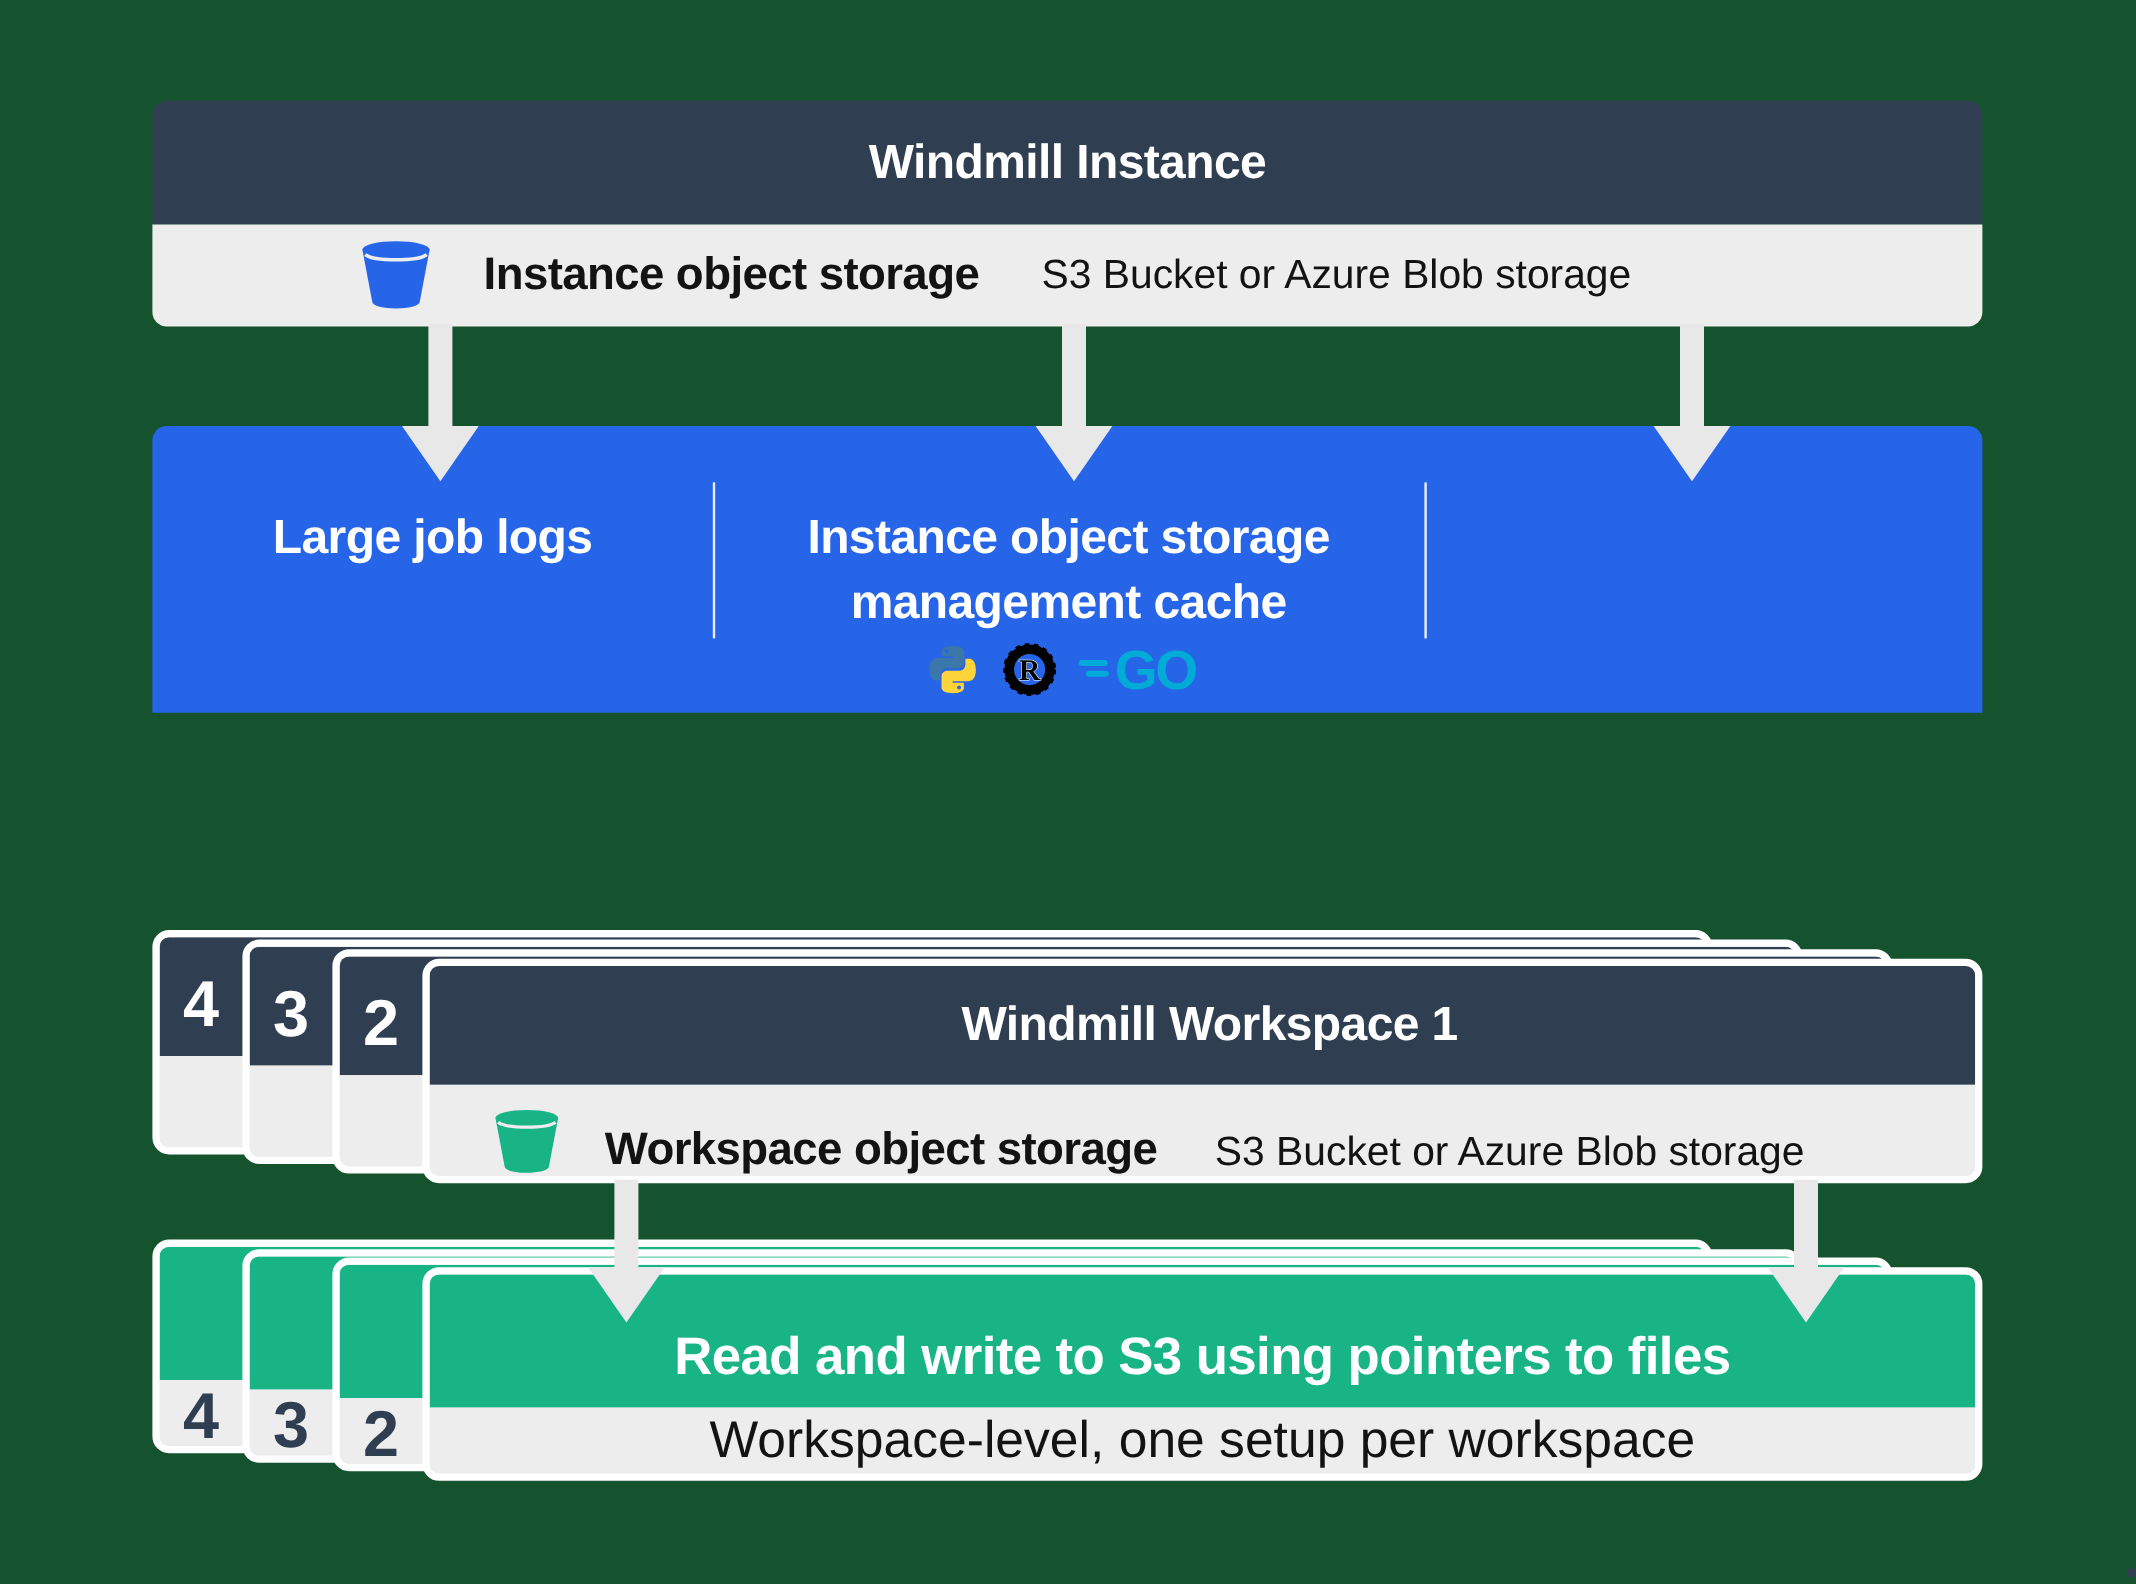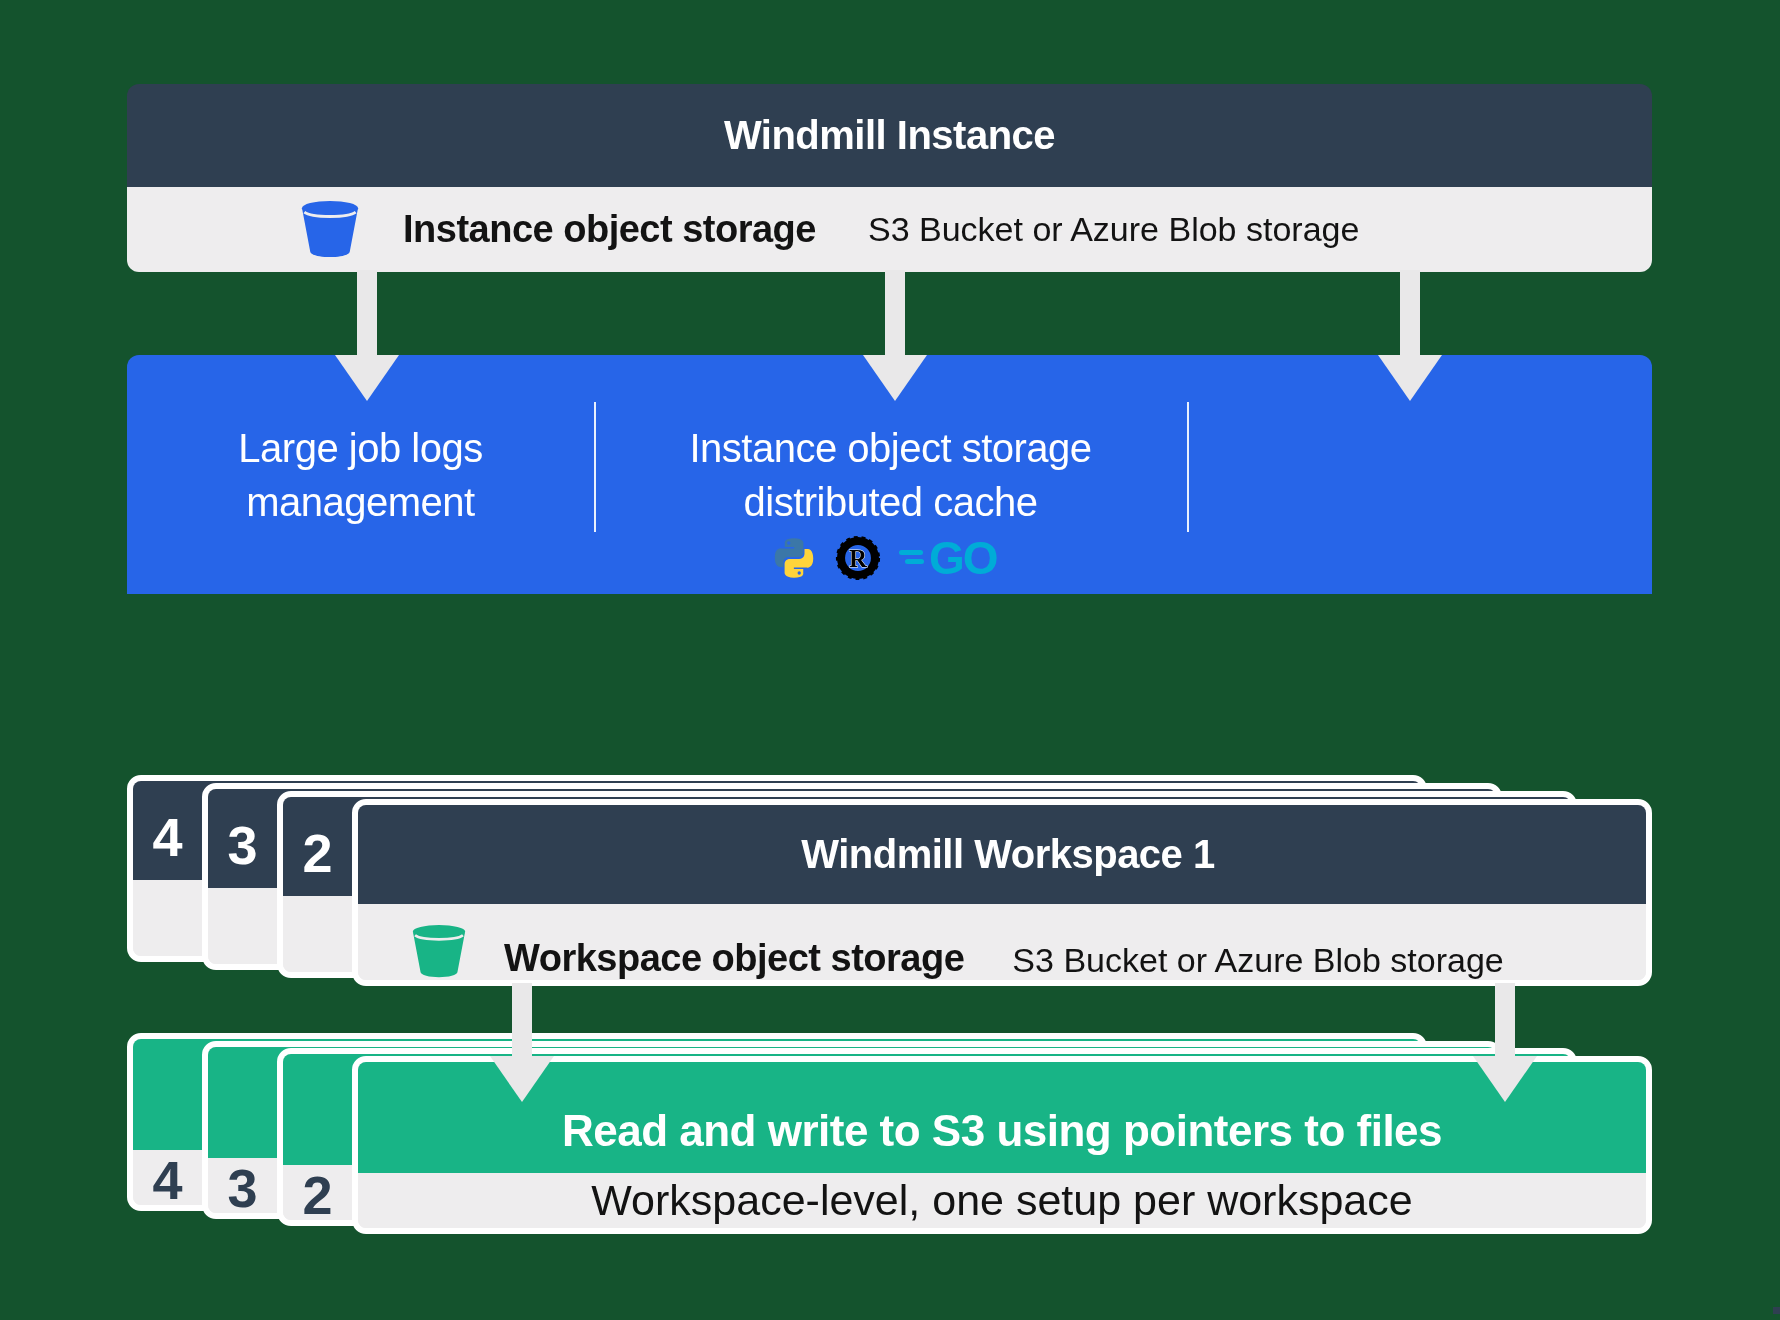--- a/index.html
+++ b/index.html
@@ -35,21 +35,21 @@
   .shaft.w1{left:512px;top:983px;height:76px;}
   .shaft.w2{left:1495px;top:983px;height:76px;}
   .tri.u1{left:490px;top:1056px;}
   .tri.u2{left:1473px;top:1056px;}
 
   
   .blue-box{position:absolute;left:127px;top:355px;width:1525px;height:239px;
     background:var(--blue);border-radius:12px 12px 0 0;display:flex;}
   .feat-col{display:flex;flex-direction:column;align-items:center;padding-top:66px;}
   .feat-col.c1{width:467px;} .feat-col.c2{width:593px;} .feat-col.c3{width:465px;}
-  .feat-line{color:#fff;font-size:40px;font-weight:normal;line-height:54px;
+  .feat-line{color:#fff;font-size:40px;font-weight:bold;line-height:54px;
     letter-spacing:-.5px;text-align:center;white-space:nowrap;}
   .sep{position:absolute;top:47px;width:2px;height:130px;background:rgba(255,255,255,.9);}
   .sep.s1{left:467px;} .sep.s2{left:1060px;}
   .lang-icons{display:flex;align-items:center;margin-top:4px;gap:16px;line-height:0;}
   .blue-caption{position:absolute;left:127px;top:594px;width:1525px;height:63px;
     background:var(--bar);border-radius:0 0 12px 12px;display:flex;align-items:center;
     justify-content:center;font-size:32px;color:var(--ink);}
 
   
   .stack-card{position:absolute;width:1300px;border:6px solid #fff;border-radius:14px;
@@ -110,25 +110,24 @@
   <div class="shaft a1"></div>
   <div class="shaft a2"></div>
   <div class="shaft a3"></div>
   <div class="tri t1"></div>
   <div class="tri t2"></div>
   <div class="tri t3"></div>
 
   <div class="blue-box">
     <div class="feat-col c1">
       <div class="feat-line">Large job logs</div>
-      <div class="feat-line">management</div>
     </div>
     <div class="feat-col c2">
       <div class="feat-line">Instance object storage</div>
-      <div class="feat-line">distributed cache</div>
+      <div class="feat-line">management cache</div>
       <div class="lang-icons">
         <span>
           <svg width="46" height="46" viewBox="0 0 110 110">
             <path fill="#3B77A8" d="M54.9 8c-23.5 0-22 10.2-22 10.2l.03 10.6h22.4v3.2H24s-15-1.7-15 22c0 23.6 13.1 22.8 13.1 22.8h7.8V65.7s-.4-13.1 12.9-13.1h22.2s12.5.2 12.5-12.1V20.4S79.4 8 54.9 8zM42.5 15.1a4 4 0 1 1 0 8 4 4 0 0 1 0-8z"></path>
             <path fill="#FFD43B" d="M55.1 102c23.5 0 22-10.2 22-10.2l-.03-10.6H54.7v-3.2h31.3s15 1.7 15-22c0-23.6-13.1-22.8-13.1-22.8h-7.8v11.1s.4 13.1-12.9 13.1H45s-12.5-.2-12.5 12.1v20.3S30.6 102 55.1 102zm12.4-7.1a4 4 0 1 1 0-8 4 4 0 0 1 0 8z"></path>
           </svg>
         </span>
         <span>
           <svg width="50" height="50" viewBox="0 0 56 56">
             <circle cx="28" cy="28" r="22.5" fill="none" stroke="#000" stroke-width="4.5" stroke-dasharray="4.2 4.2"></circle>

